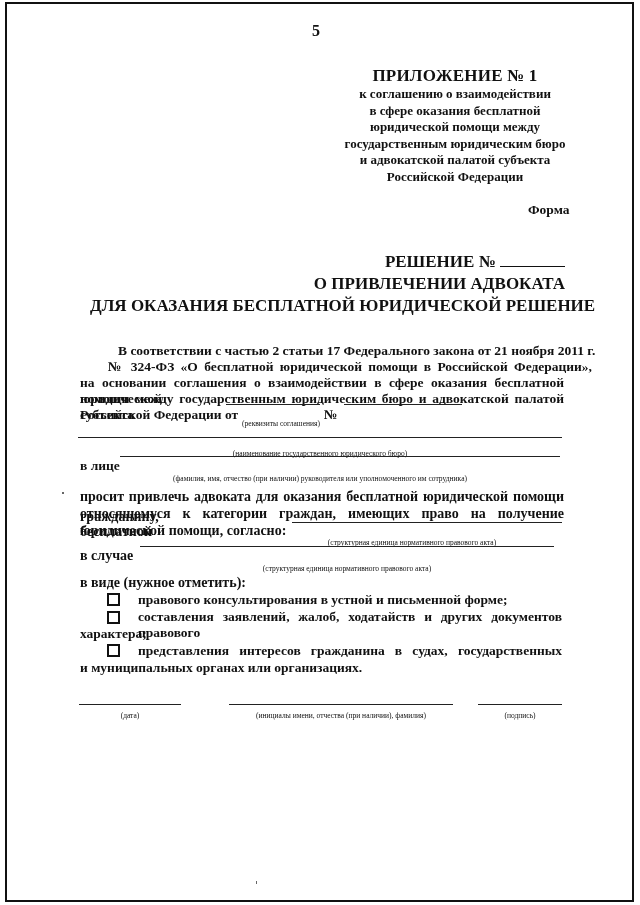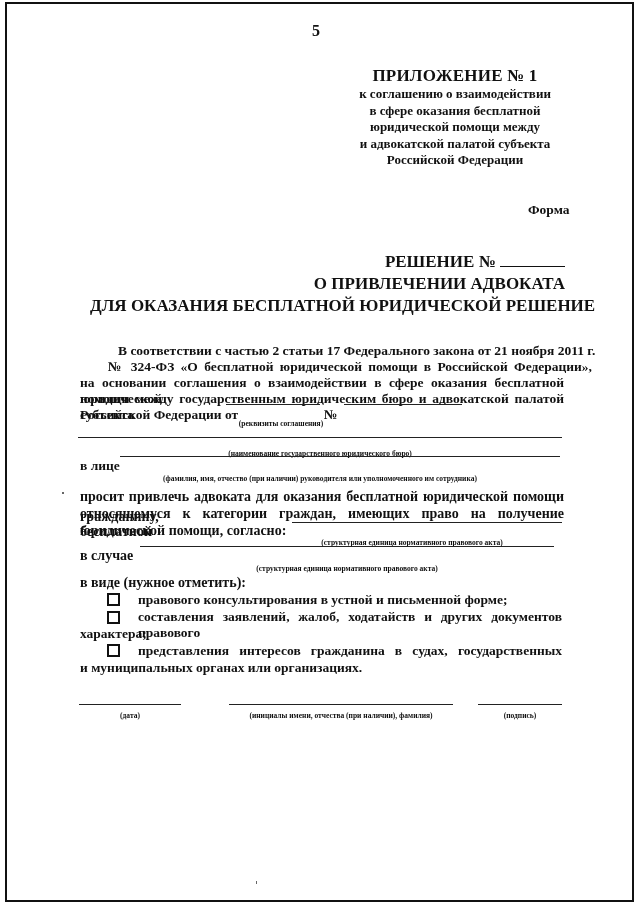--- a/index.html
+++ b/index.html
@@ -12,37 +12,38 @@
   .pagenum { left: 312px; top: 22px; font-size: 16px; font-weight: bold; }
   .appendix { left: 340px; top: 66px; width: 230px; text-align: center; line-height: 16.5px; }
   .appendix .ttl { font-size: 17px; font-weight: bold; letter-spacing: 0.2px; line-height: 20px; }
   .appendix .ln { font-size: 13px; font-weight: bold; }
   .forma { left: 528px; top: 202px; font-size: 13.5px; font-weight: bold; }
   .title { left: 90px; top: 251px; width: 475px; text-align: right; font-size: 17px; font-weight: bold; line-height: 22px; }
   .title .u { display: inline-block; width: 65px; border-bottom: 1.5px solid #111; height: 14px; vertical-align: baseline; }
   .para { left: 80px; width: 484px; font-size: 13.5px; font-weight: bold; line-height: 16.2px; }
   .just { text-align: justify; text-align-last: justify; white-space: normal; }
   .line { position: absolute; border-bottom: 1.3px solid #222; }
-  .cap { position: absolute; font-size: 7.5px; font-weight: bold; text-align: center; white-space: nowrap; }
+  .cap { position: absolute; font-size: 7.5px; font-weight: normal; text-align: center; white-space: nowrap; }
   .txt { position: absolute; font-size: 13.5px; font-weight: bold; white-space: nowrap; }
   .cb { position: absolute; width: 13px; height: 13px; border: 2.5px solid #111; box-sizing: border-box; background: #fff; }
   .dot { position: absolute; width: 2px; height: 2px; background: #666; }
 </style>
 </head>
 <body>
 
 <div class="page"></div>
 
 <div class="abs pagenum">5</div>
 
 <div class="abs appendix">
   <div class="ttl">ПРИЛОЖЕНИЕ № 1</div>
   <div class="ln">к соглашению о взаимодействии</div>
   <div class="ln">в сфере оказания бесплатной</div>
   <div class="ln">юридической помощи между</div>
+  <div class="ln">государственным юридическим бюро</div>
   <div class="ln">и адвокатской палатой субъекта</div>
   <div class="ln">Российской Федерации</div>
 </div>
 
 <div class="abs forma">Форма</div>
 
 <div class="abs title">
   <div><span>РЕШЕНИЕ №</span> <span class="u"></span></div>
   <div>О ПРИВЛЕЧЕНИИ АДВОКАТА</div>
   <div>ДЛЯ ОКАЗАНИЯ БЕСПЛАТНОЙ ЮРИДИЧЕСКОЙ РЕШЕНИЕ</div>

